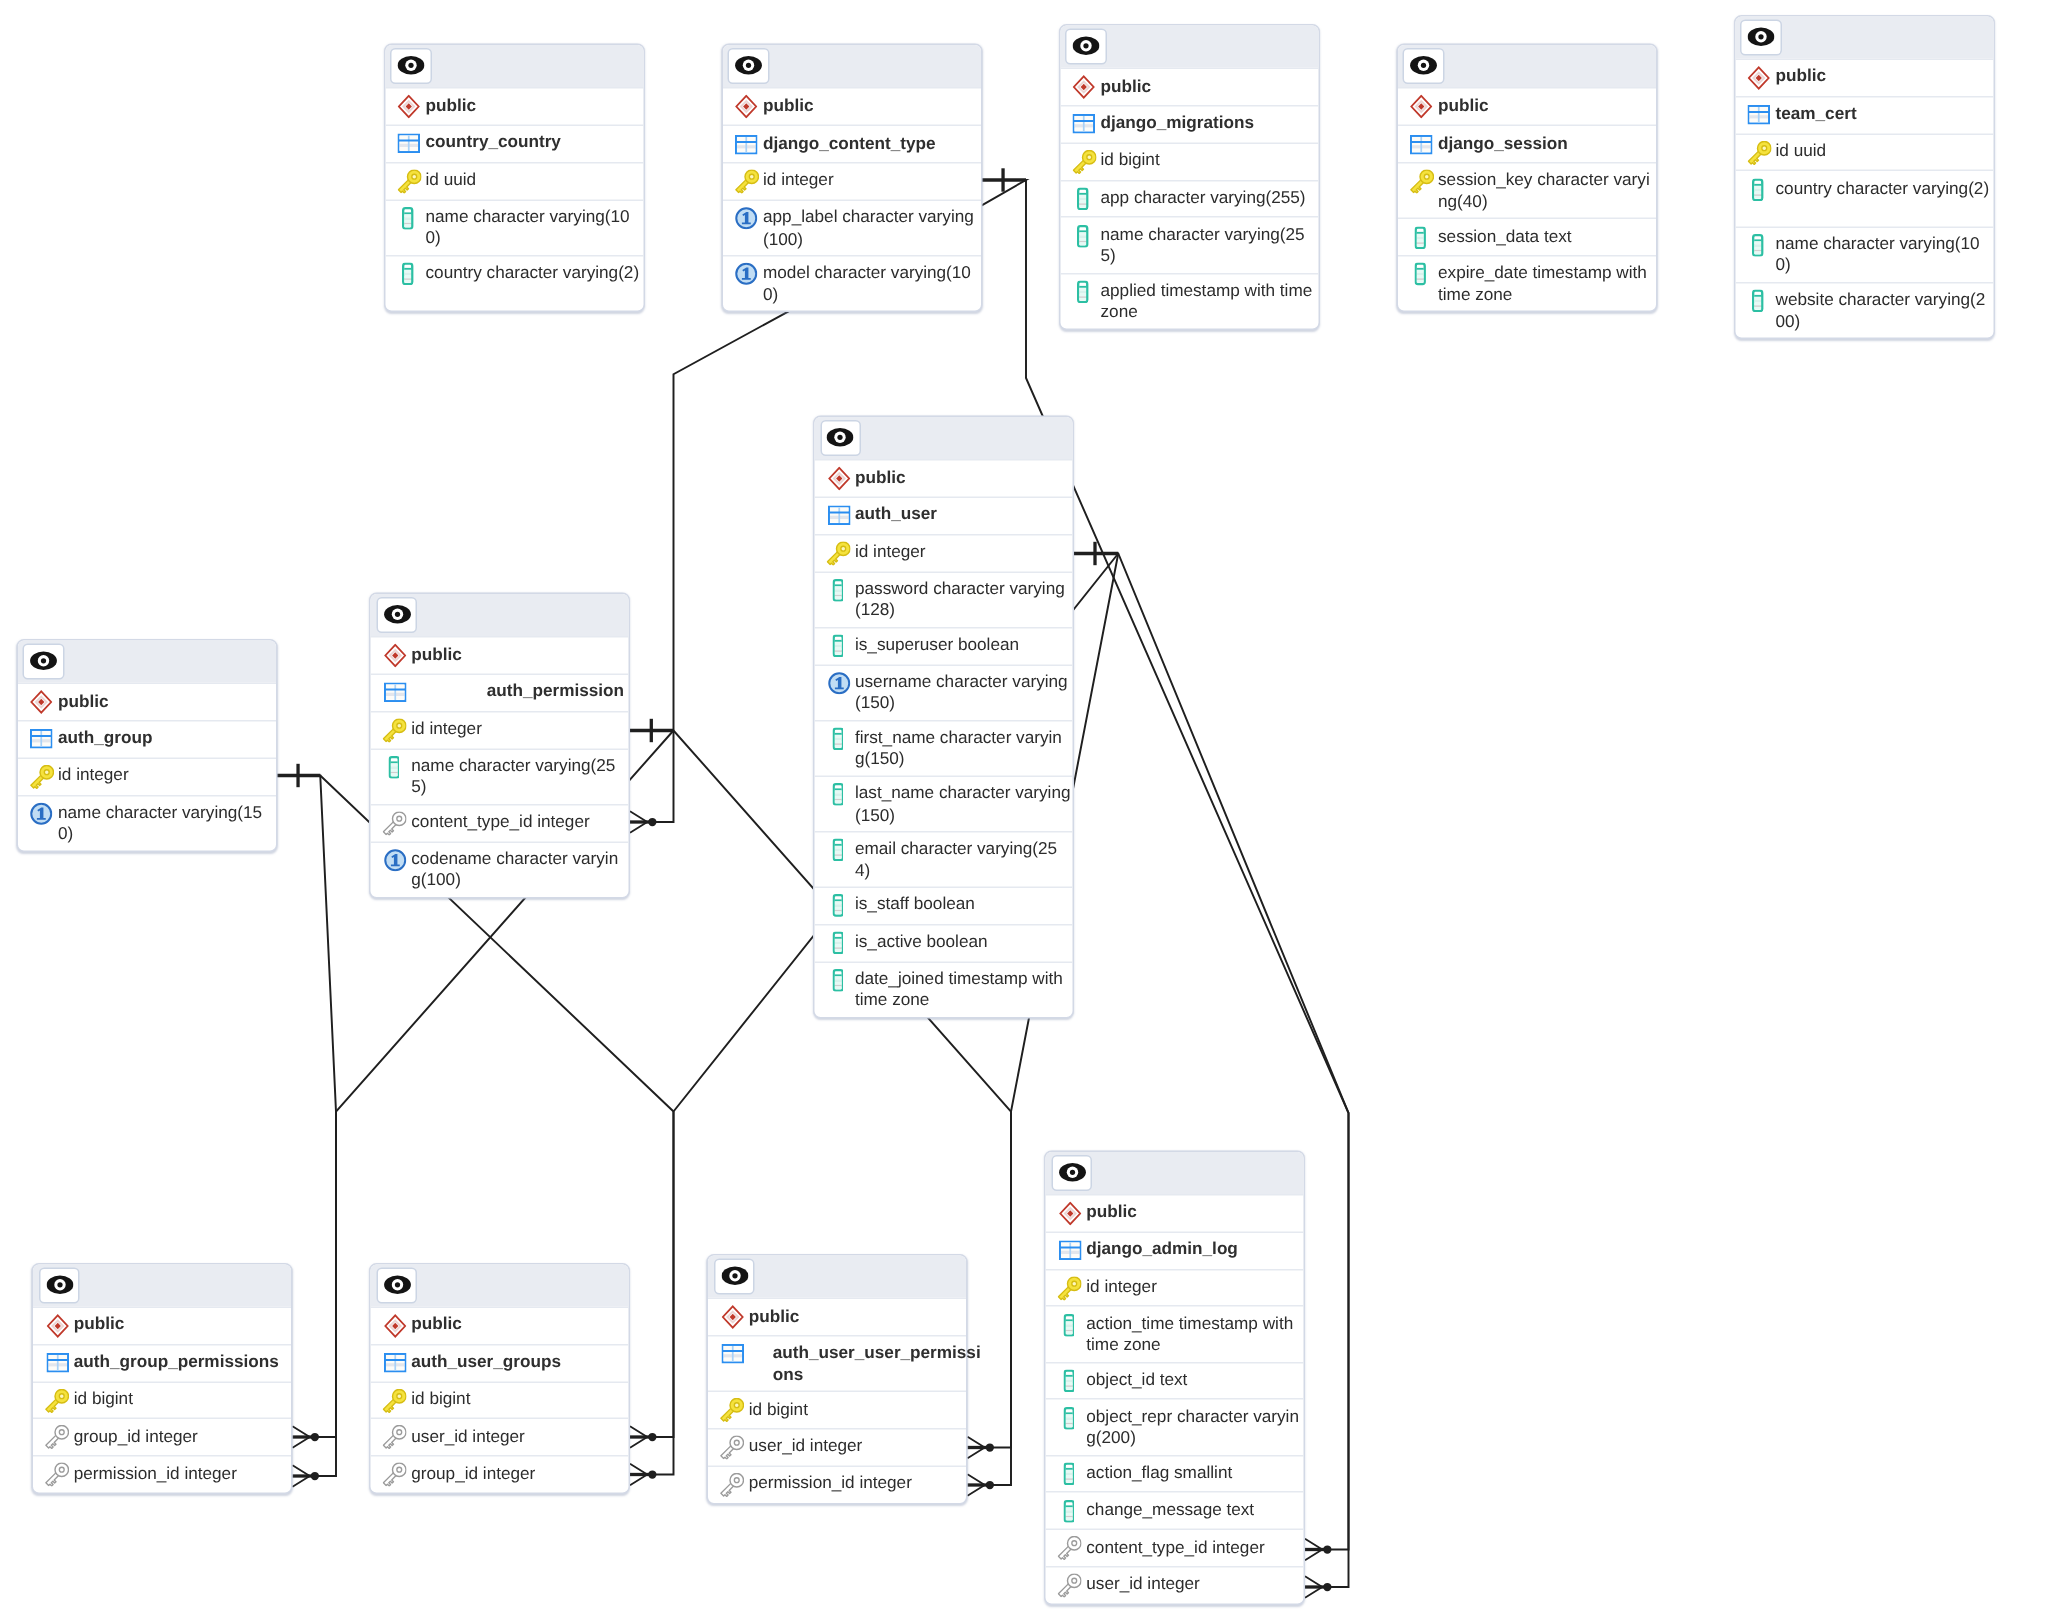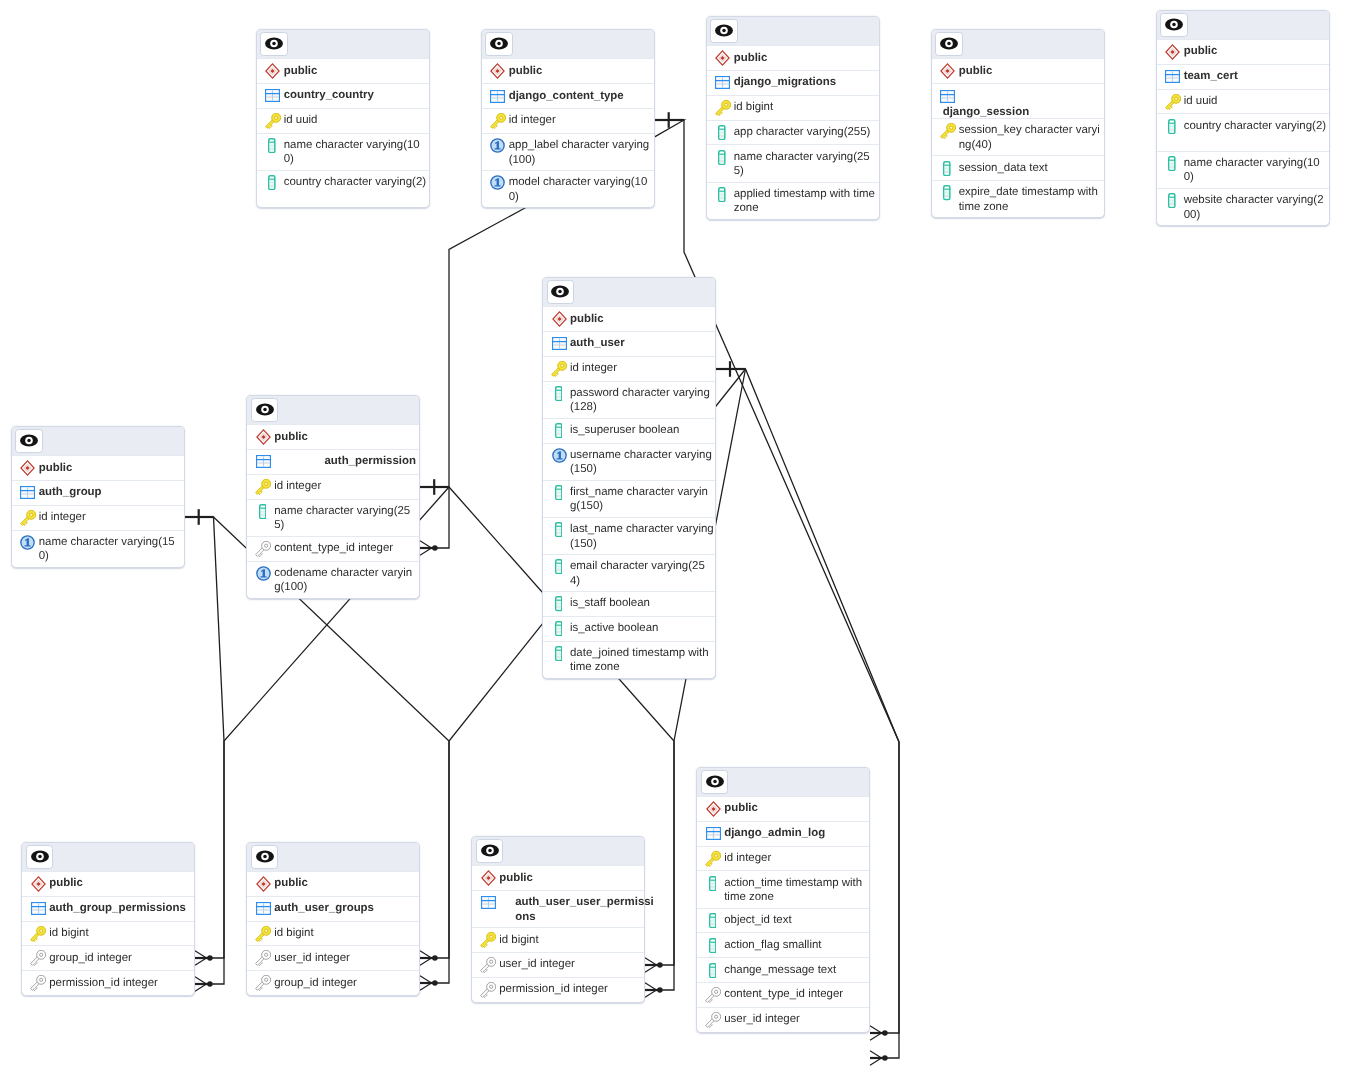--- a/index.html
+++ b/index.html
@@ -374,37 +374,37 @@
             <svg width="15" height="16" viewBox="0 0 15 16">
               <path d="M7.5 0.9 14.1 8 7.5 15.1 0.9 8Z" fill="none" stroke="#c0392b" stroke-width="1.2" stroke-linejoin="miter"></path>
               <path d="M7.5 4.45 11.05 8 7.5 11.55 3.95 8Z" fill="none" stroke="#ecd5d4" stroke-width="1.3" stroke-linejoin="miter"></path>
               <path d="M7.5 5.9 9.6 8 7.5 10.1 5.4 8Z" fill="#c0392b"></path>
             </svg>
           </span>
           <span class="tx">
             <span>public</span>
           </span>
         </div>
-        <div class="row table" style="height: 24.8px; flex-direction: column;">
+        <div class="row table" style="height: 24.8px;">
           <span class="ic">
             <svg width="15" height="13" viewBox="0 0 15 13">
               <rect x="0.65" y="0.65" width="13.7" height="11.7" fill="#ffffff" stroke="#2b8ef0" stroke-width="1.3"></rect>
               <rect x="1.35" y="1.35" width="12.3" height="2.6" fill="#fdfcf8"></rect>
               <rect x="1.35" y="5.3" width="12.3" height="1.5" fill="#fdfcf8"></rect>
               <rect x="1.35" y="6.8" width="12.3" height="2.3" fill="#e3e6ec"></rect>
               <rect x="1.35" y="9.1" width="12.3" height="2.2" fill="#fdfcf8"></rect>
               <path d="M7.5 1.3v10.4" stroke="#a8d2f8" stroke-width="1.15"></path>
               <path d="M0.7 4.6h13.6" stroke="#2b8ef0" stroke-width="1.3"></path>
             </svg>
           </span>
           <span class="tx">
             <span>django_session</span>
           </span>
         </div>
-        <div class="row pk" style="height: 37.15px; margin-top: 10px;">
+        <div class="row pk" style="height: 37.15px;">
           <span class="ic">
             <svg width="16" height="16" viewBox="1.3 0.6 13.9 14.4">
               <path d="M8.45,5.93 L1.59,12.78 L3.22,14.41 L4.03,13.60 L5.09,14.66 L5.90,13.84 L4.84,12.78 L5.76,11.87 L6.82,12.93 L7.64,12.11 L6.57,11.05 L10.07,7.55 Z" fill="#f5e23d" stroke="#d6bd13" stroke-width="0.8" stroke-linejoin="round"></path>
               <circle cx="11.1" cy="4.9" r="4.05" fill="#f5e23d" stroke="#d6bd13" stroke-width="0.85"></circle>
               <circle cx="11.1" cy="4.9" r="1.45" fill="#fdf7c0" stroke="#d6bd13" stroke-width="0.8"></circle>
             </svg>
           </span>
           <span class="tx">
             <span>session_key character varyi</span>
             <span>ng(40)</span>
@@ -1199,20 +1199,37 @@
               <rect x="1.5" y="6.9" width="4.6" height="1.8" fill="#d8f2ec"></rect>
               <rect x="1.5" y="8.7" width="4.6" height="1.9" fill="#e6faf5"></rect>
               <rect x="1.5" y="10.6" width="4.6" height="1.0" fill="#cfcfcf"></rect>
               <rect x="1.5" y="11.6" width="4.6" height="1.9" fill="#e6faf5"></rect>
             </svg>
           </span>
           <span class="tx">
             <span>object_id text</span>
           </span>
         </div>
+        <div class="row col" style="height: 37.15px;">
+          <span class="ic">
+            <svg width="7.6" height="15.2" viewBox="0 0 7.6 15.2">
+              <rect x="0.78" y="0.78" width="6.04" height="13.64" rx="1.5" fill="#ffffff" stroke="#2cbfa3" stroke-width="1.56"></rect>
+              <rect x="1.5" y="3.6" width="4.6" height="1.3" fill="#2cbfa3"></rect>
+              <rect x="1.5" y="4.9" width="4.6" height="2.0" fill="#e6faf5"></rect>
+              <rect x="1.5" y="6.9" width="4.6" height="1.8" fill="#d8f2ec"></rect>
+              <rect x="1.5" y="8.7" width="4.6" height="1.9" fill="#e6faf5"></rect>
+              <rect x="1.5" y="10.6" width="4.6" height="1.0" fill="#cfcfcf"></rect>
+              <rect x="1.5" y="11.6" width="4.6" height="1.9" fill="#e6faf5"></rect>
+            </svg>
+          </span>
+          <span class="tx">
+            <span>object_repr character varyin</span>
+            <span>g(200)</span>
+          </span>
+        </div>
         <div class="row col" style="height: 24.8px;">
           <span class="ic">
             <svg width="7.6" height="15.2" viewBox="0 0 7.6 15.2">
               <rect x="0.78" y="0.78" width="6.04" height="13.64" rx="1.5" fill="#ffffff" stroke="#2cbfa3" stroke-width="1.56"></rect>
               <rect x="1.5" y="3.6" width="4.6" height="1.3" fill="#2cbfa3"></rect>
               <rect x="1.5" y="4.9" width="4.6" height="2.0" fill="#e6faf5"></rect>
               <rect x="1.5" y="6.9" width="4.6" height="1.8" fill="#d8f2ec"></rect>
               <rect x="1.5" y="8.7" width="4.6" height="1.9" fill="#e6faf5"></rect>
               <rect x="1.5" y="10.6" width="4.6" height="1.0" fill="#cfcfcf"></rect>
               <rect x="1.5" y="11.6" width="4.6" height="1.9" fill="#e6faf5"></rect>

